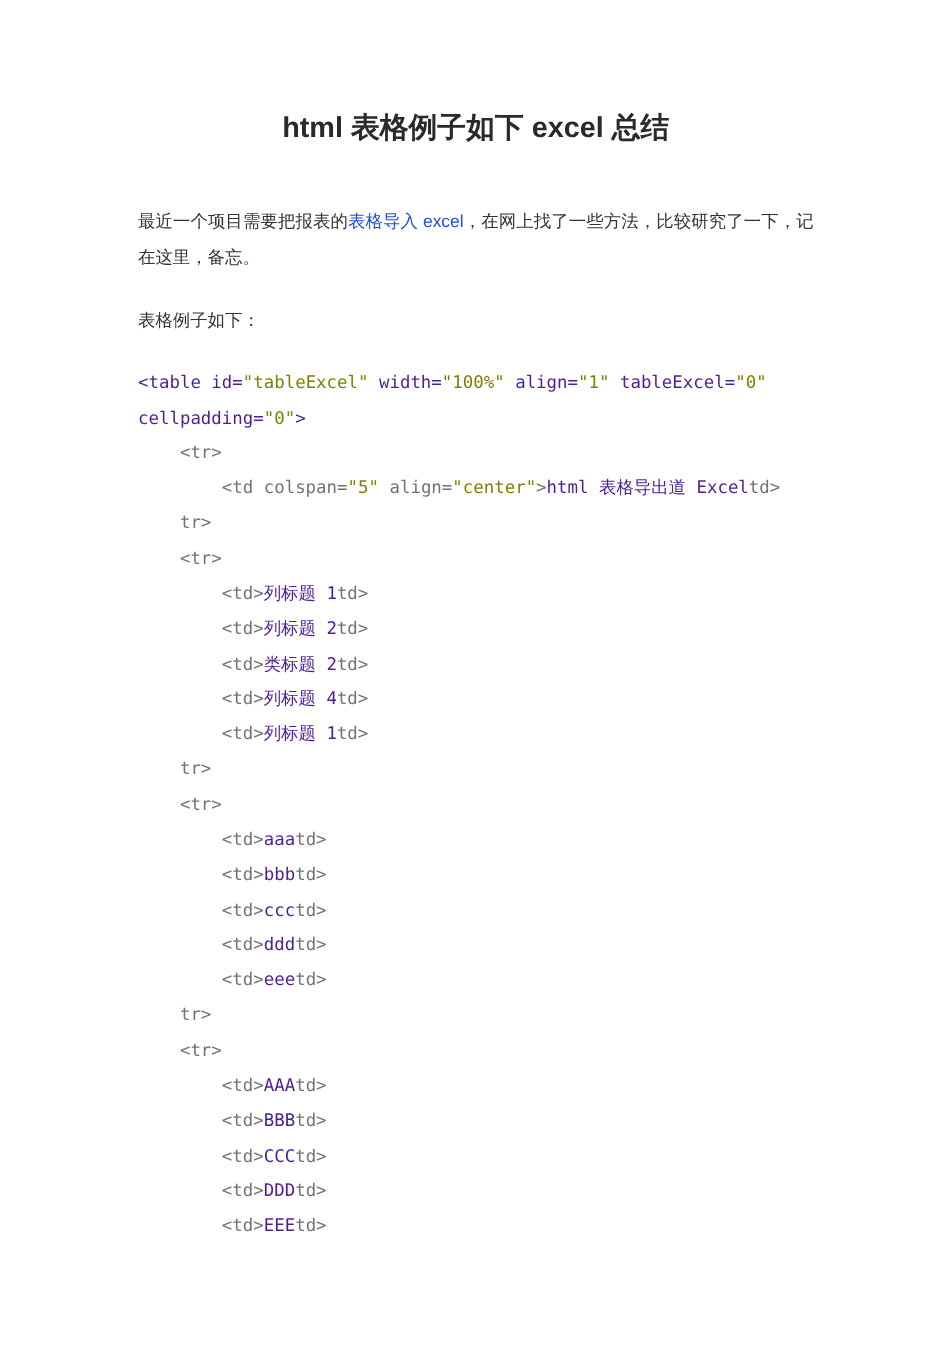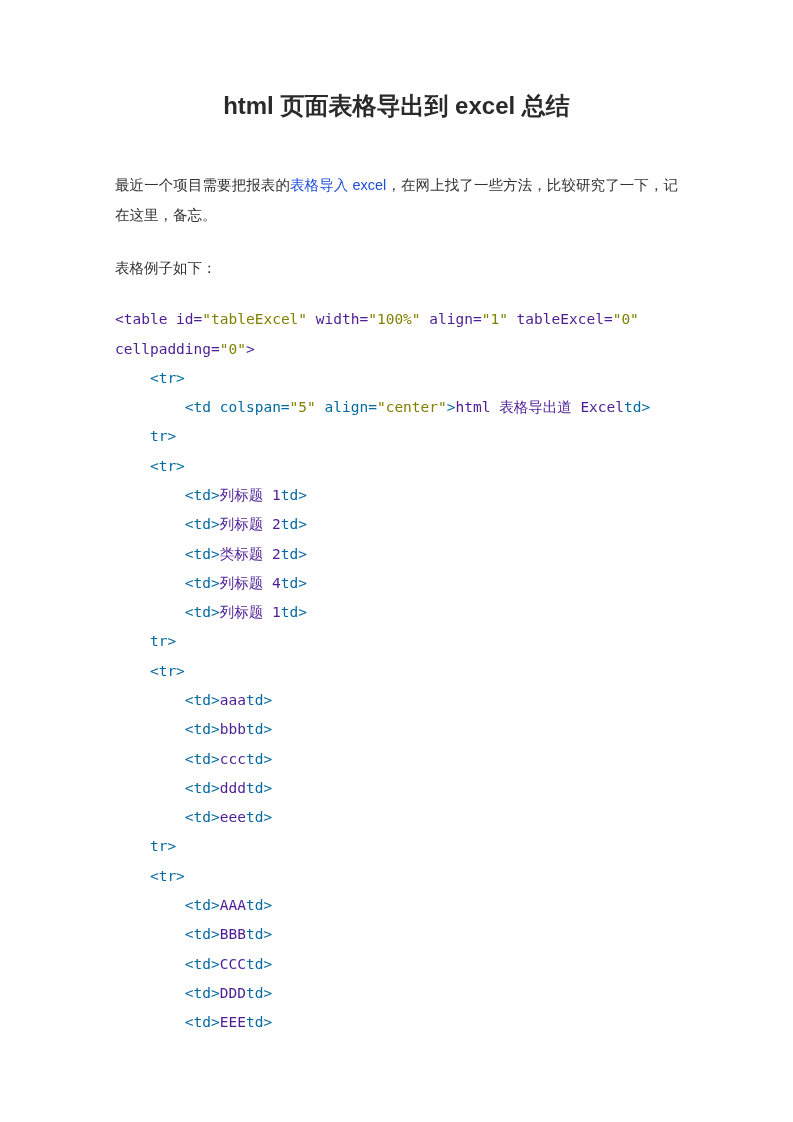--- a/index.html
+++ b/index.html
@@ -29,27 +29,27 @@
     color: #1d4ed8;
   }
   .code-block {
     font-family: "SimSun", "NSimSun", monospace;
     font-size: 14.5px;
     line-height: 2.02;
     white-space: pre;
   }
   .maroon { color: #4c1d95; }
   .olive  { color: #808000; }
-  .blue   { color: #0369a1; }
+  .blue   { color: #737373; }
   .black  { color: #4c1d95; }
 </style>
 </head>
 <body>
 
-<h1 class="title">html 页面表格导出到 excel 总结</h1>
+<h1 class="title">html 表格例子如下 excel 总结</h1>
 
 <p class="para">
   <span>最近一个项目需要把报表的</span><span class="link">表格导入 excel</span><span>，在网上找了一些方法，比较研究了一下，记在这里，备忘。</span>
 </p>
 
 <p class="para">表格例子如下：</p>
 
 <div class="code-block"><span class="maroon">&lt;table id=</span><span class="olive">"tableExcel"</span><span class="maroon"> width=</span><span class="olive">"100%"</span><span class="maroon"> align=</span><span class="olive">"1"</span><span class="maroon"> tableExcel=</span><span class="olive">"0"</span>
 <span class="maroon">cellpadding=</span><span class="olive">"0"</span><span class="maroon">&gt;</span>
     <span class="blue">&lt;tr&gt;</span>

